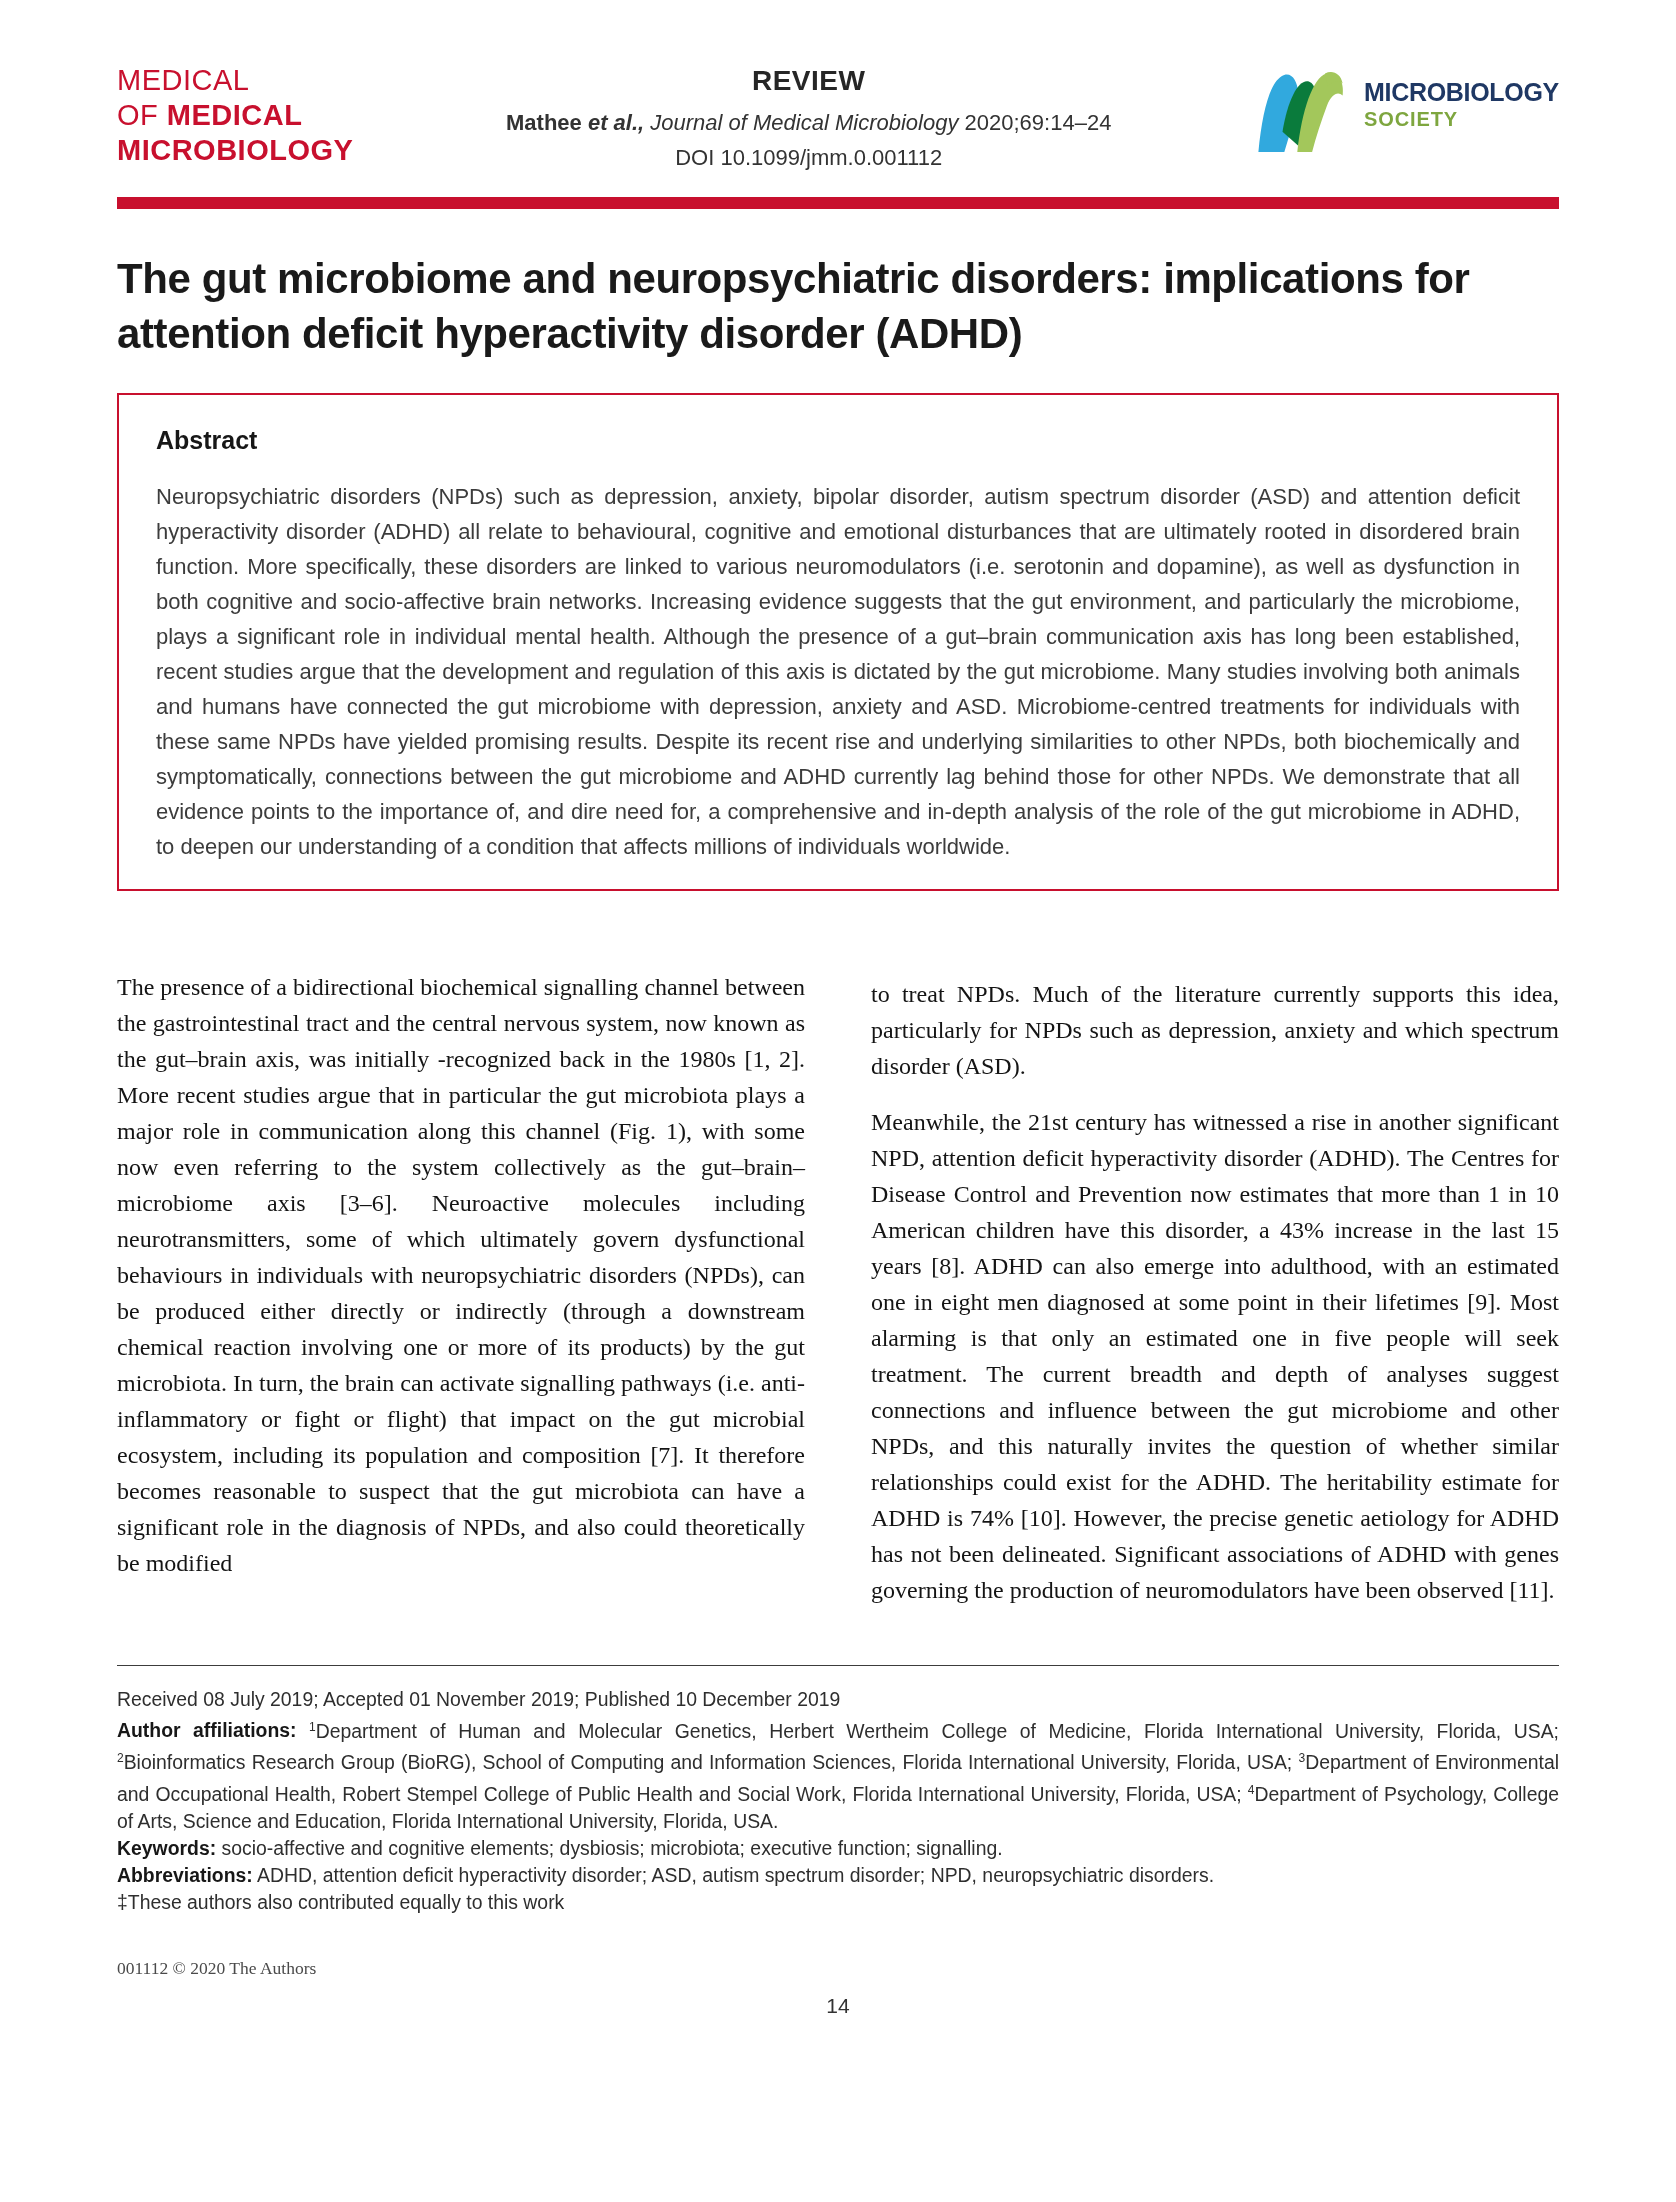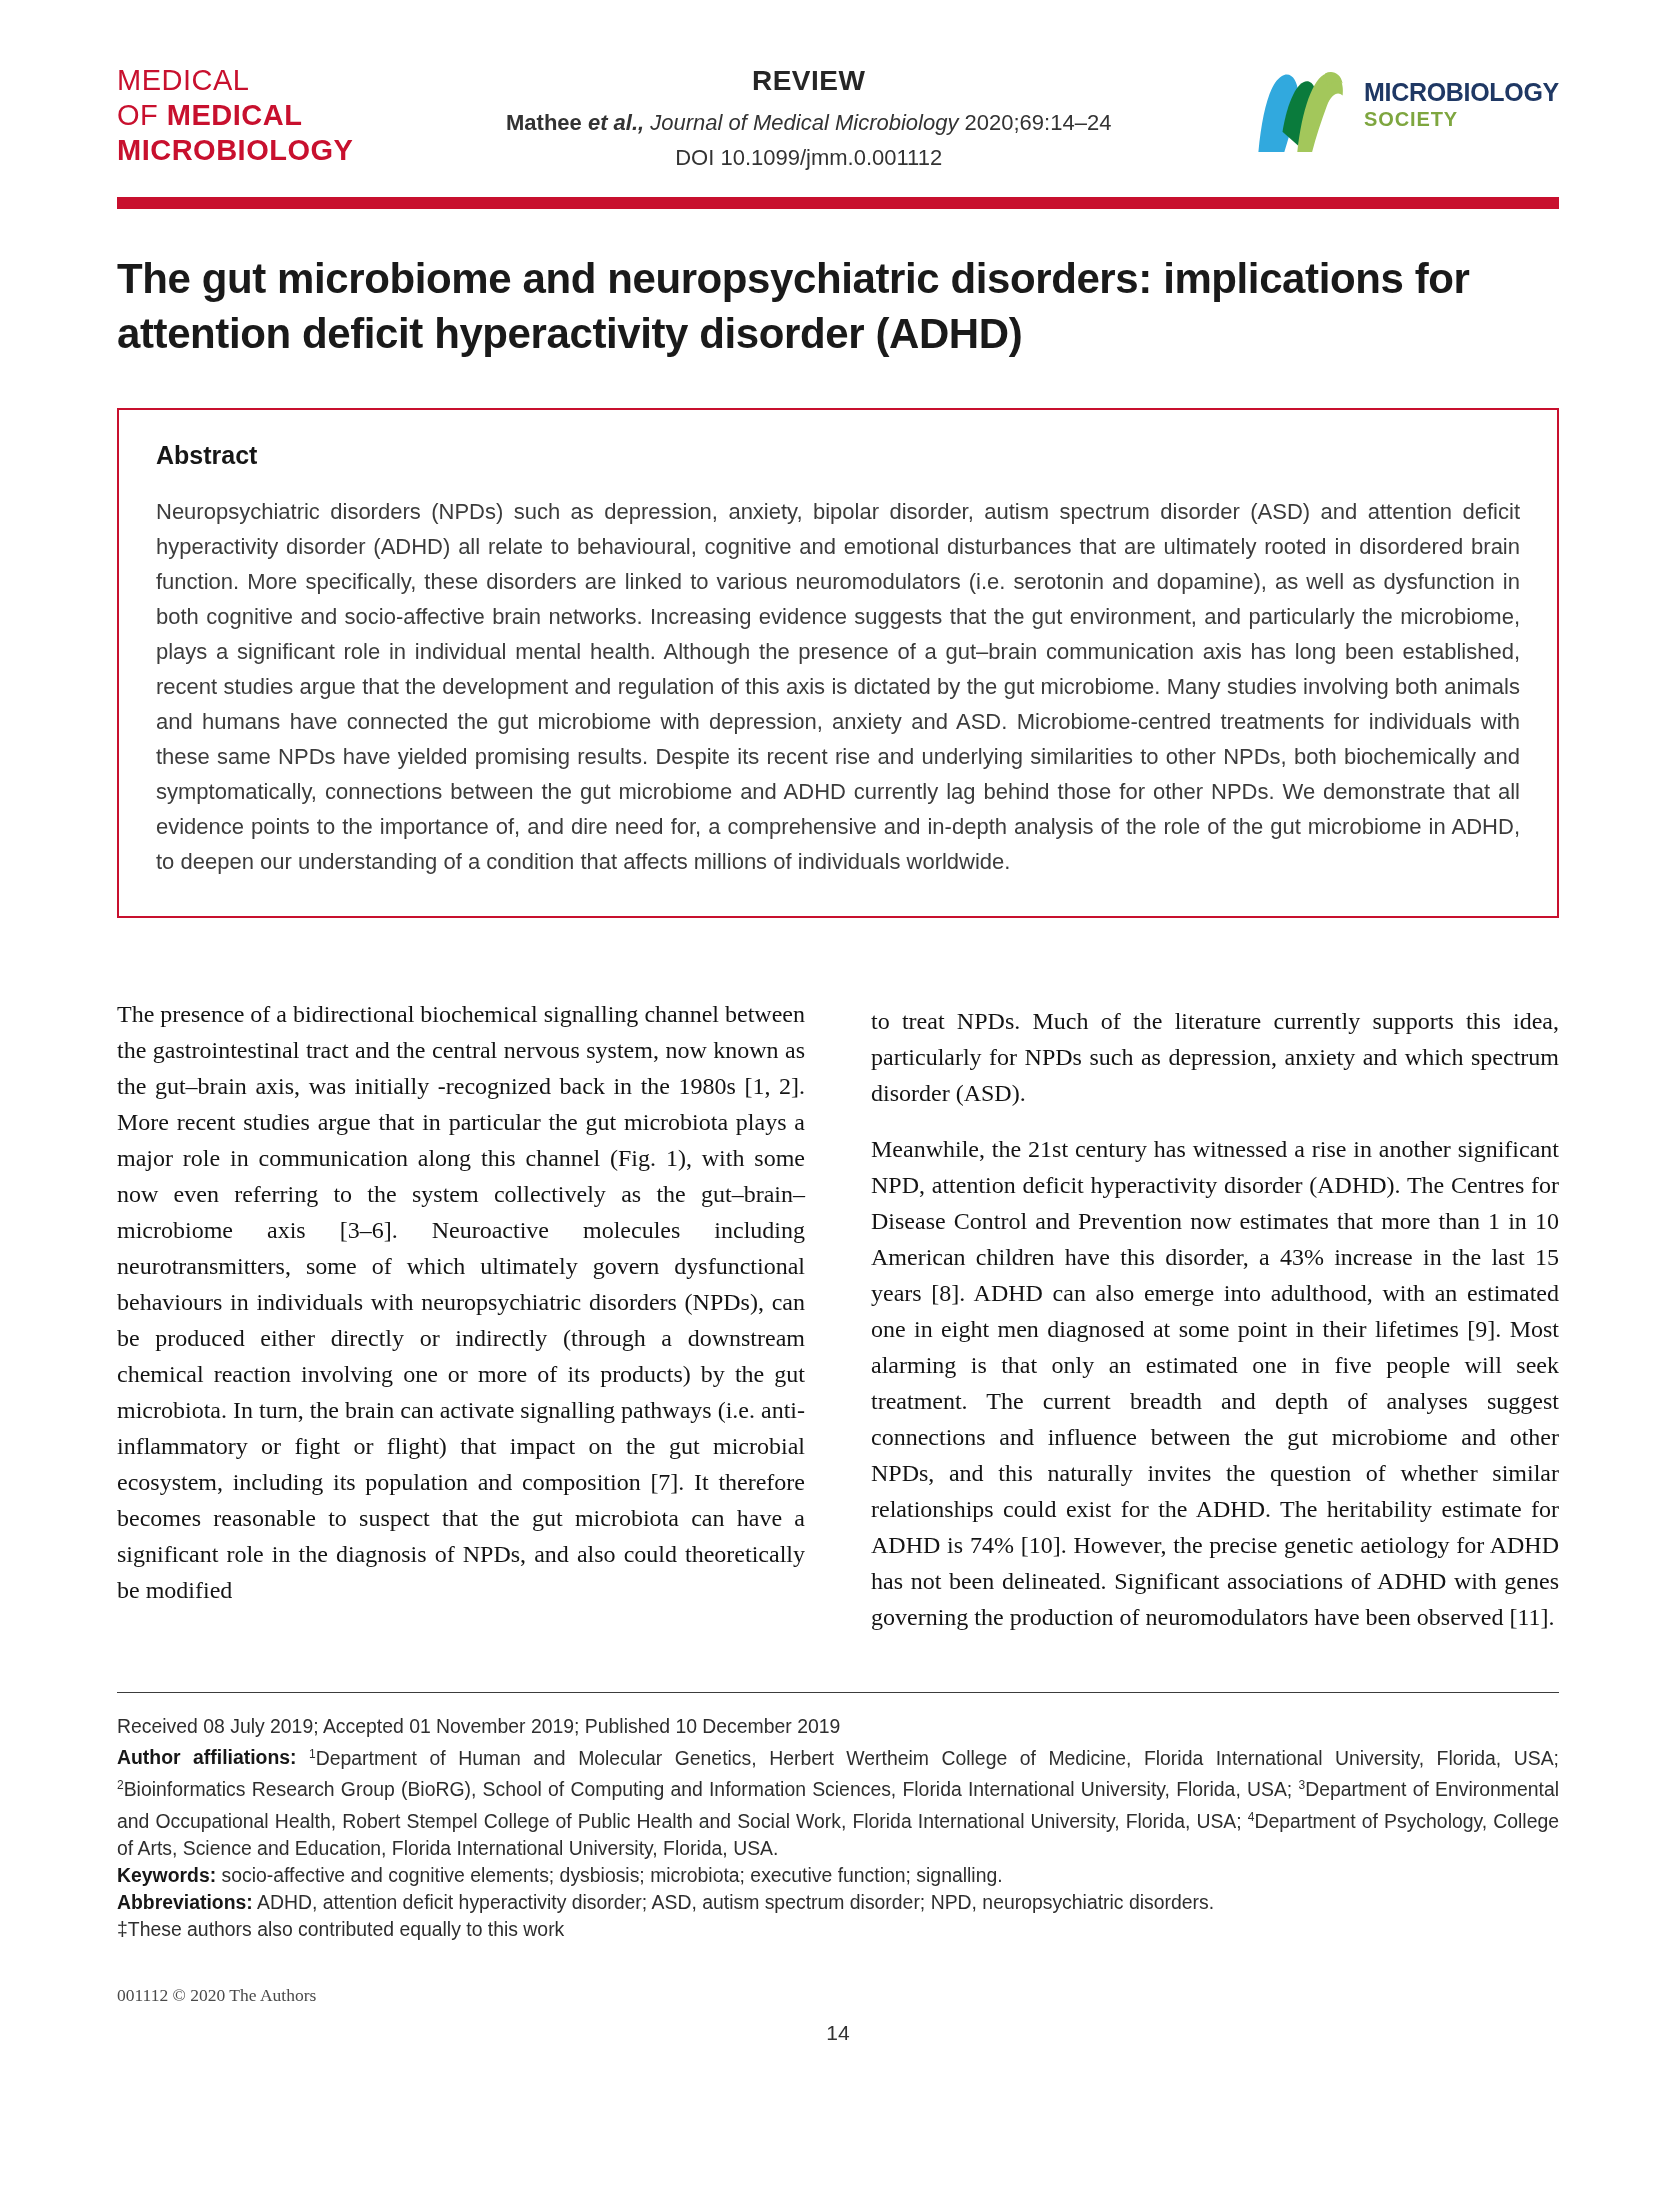--- a/index.html
+++ b/index.html
@@ -27,21 +27,21 @@
   .slogo-soc{font-size:20px;font-weight:700;color:#7ea63f;letter-spacing:0.9px;margin-top:4.6px;}
 
   .redbar{height:12px;background:#c8102e;margin-top:26px;}
 
   
   .title{margin-top:42px;font-size:42px;line-height:55px;font-weight:600;letter-spacing:-0.4px;color:#1a1a1a;}
   .authors{margin-top:35px;font-size:25px;color:#3d3d3d;font-weight:400;}
   .authors sup{font-size:62%;}
 
   
-  .abs-box{margin-top:47px;border:2.8px solid #c8102e;padding:31px 37px 37px 37px;}
+  .abs-box{margin-top:32px;border:2.8px solid #c8102e;padding:31px 37px 25px 37px;}
   .abs-head{font-size:25px;font-weight:700;color:#171717;margin-bottom:24px;}
   .abs-body{font-size:22px;line-height:35px;color:#3c3c3c;text-align:justify;}
 
   
   .cols{display:flex;gap:66px;margin-top:78px;}
   .col{flex:1 1 0;min-width:0;}
   .sec-head{font-family:"Liberation Sans",sans-serif;font-size:28px;font-weight:700;letter-spacing:0.2px;color:#171717;margin:0 0 13px 0;}
   .body-p{font-family:"Liberation Serif",serif;font-size:24px;line-height:36px;color:#141414;text-align:justify;margin:0;}
   .body-p + .body-p{margin-top:20px;}
   .col-right{padding-top:7.4px;}

